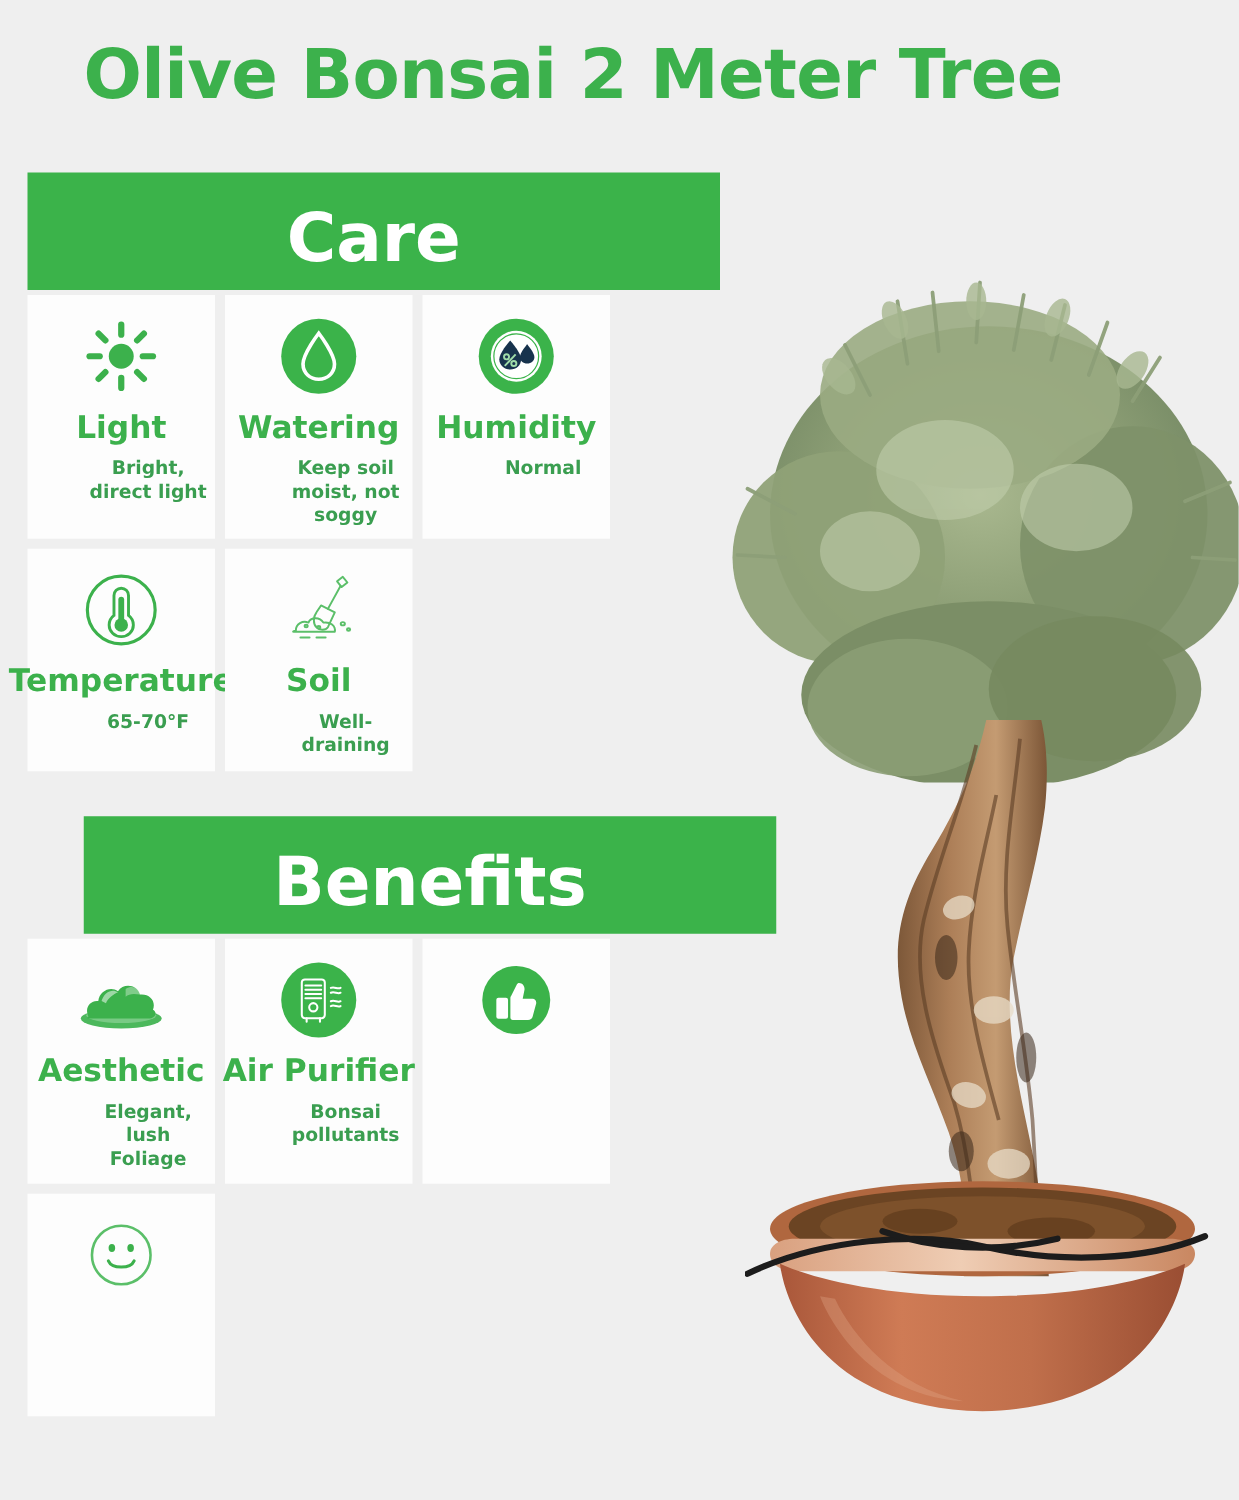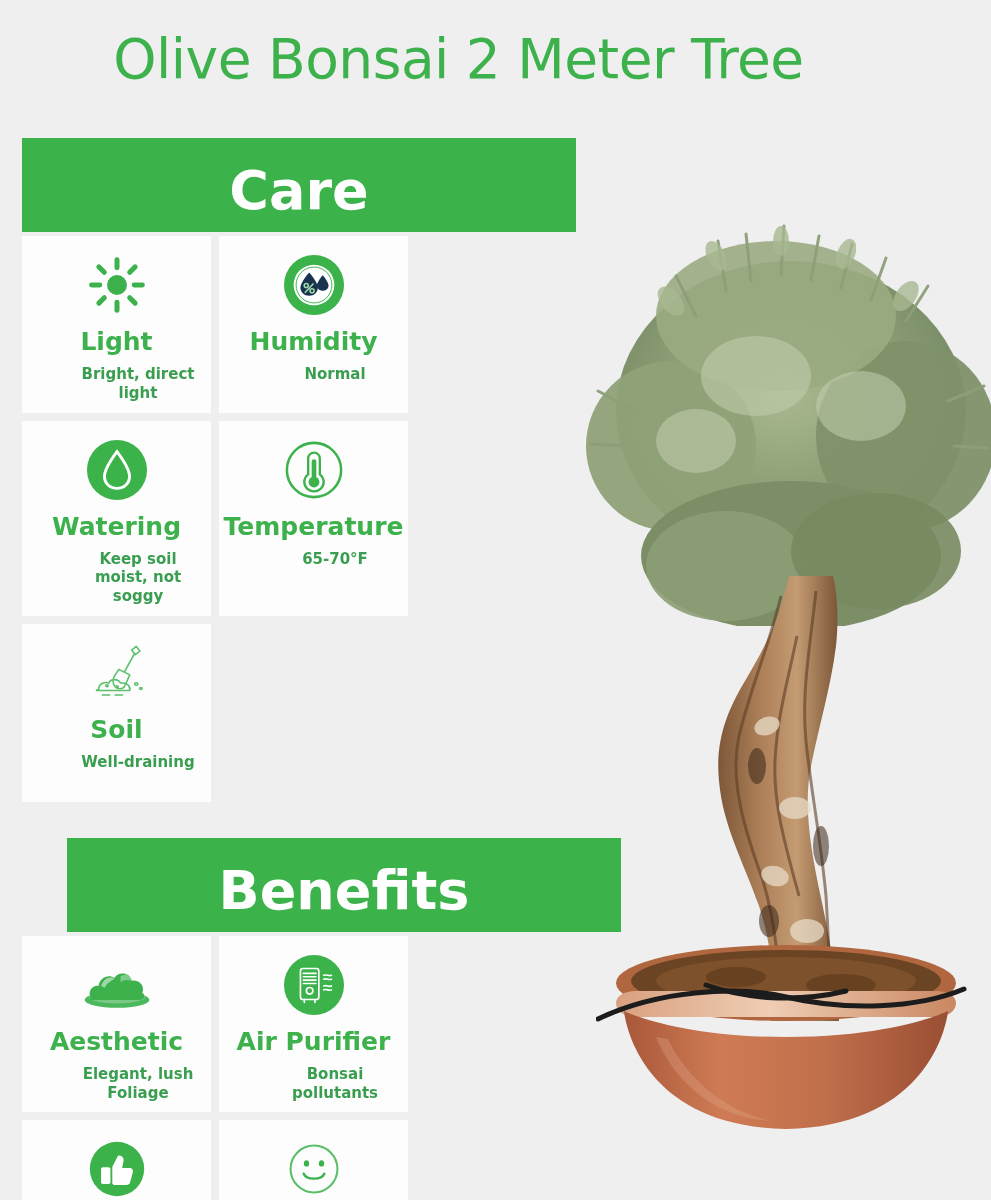--- a/index.html
+++ b/index.html
@@ -19,21 +19,21 @@
 
   
   .title {
     position: absolute;
     top: 27px;
     left: 0;
     width: 917px;
     text-align: center;
     color: #3cb14c;
     font-size: 55px;
-    font-weight: normal;
+    font-weight: bold;
     letter-spacing: -0.5px;
     white-space: nowrap;
   }
 
   
   .left-col {
     position: absolute;
     left: 22px;
     top: 138px;
     width: 554px;
@@ -50,21 +50,21 @@
     padding: 26px 0 14px 0;
   }
 
   .card-grid {
     display: flex;
     flex-wrap: wrap;
     gap: 8px;
     margin-top: 4px;
   }
   .card {
-    width: 189px;
+    width: 150px;
     background: #fdfdfd;
     padding: 12px 6px 10px 6px;
     display: flex;
     flex-direction: column;
     align-items: center;
   }
   .card.row1 { min-height: 172px; }
   .card.row2 { min-height: 178px; }
 
   .icon-wrap {
@@ -134,44 +134,44 @@
           </svg>
         </div>
         <div class="card-title">Light</div>
         <div class="card-desc">Bright, direct light</div>
       </div>
 
       <div class="card row1">
         <div class="icon-wrap">
           <svg width="62" height="62" viewBox="0 0 64 64">
             <circle cx="32" cy="32" r="31" fill="#3bb34a"></circle>
+            <path d="M32 13 C32 13 19 30 19 38.5 C19 45.8 24.8 51 32 51 C39.2 51 45 45.8 45 38.5 C45 30 32 13 32 13 Z" fill="none" stroke="#ffffff" stroke-width="3"></path>
+          </svg>
+        </div>
+        <div class="card-title">Watering</div>
+        <div class="card-desc">Keep soil moist, not soggy</div>
+      </div>
+
+      <div class="card row1">
+        <div class="icon-wrap">
+          <svg width="62" height="62" viewBox="0 0 64 64">
+            <circle cx="32" cy="32" r="31" fill="#3bb34a"></circle>
             <circle cx="32" cy="32" r="21" fill="#ffffff"></circle>
             <circle cx="32" cy="32" r="18.5" fill="none" stroke="#3bb34a" stroke-width="1"></circle>
             <path d="M27 19 C27 19 18 29 18 34.5 C18 39.5 22 43 27 43 C32 43 36 39.5 36 34.5 C36 29 27 19 27 19 Z" fill="#17334d"></path>
             <path d="M41 22 C41 22 35 29 35 32.6 C35 35.9 37.7 38 41 38 C44.3 38 47 35.9 47 32.6 C47 29 41 22 41 22 Z" fill="#17334d"></path>
             <g stroke="#9fdca9" stroke-width="1.6" fill="none">
               <circle cx="24" cy="32.5" r="2.1"></circle>
               <circle cx="30" cy="38" r="2.1"></circle>
               <line x1="31.5" y1="30.5" x2="22.5" y2="40"></line>
             </g>
           </svg>
         </div>
         <div class="card-title">Humidity</div>
         <div class="card-desc">Normal</div>
-      </div>
-
-      <div class="card row1">
-        <div class="icon-wrap">
-          <svg width="62" height="62" viewBox="0 0 64 64">
-            <circle cx="32" cy="32" r="31" fill="#3bb34a"></circle>
-            <path d="M32 13 C32 13 19 30 19 38.5 C19 45.8 24.8 51 32 51 C39.2 51 45 45.8 45 38.5 C45 30 32 13 32 13 Z" fill="none" stroke="#ffffff" stroke-width="3"></path>
-          </svg>
-        </div>
-        <div class="card-title">Watering</div>
-        <div class="card-desc">Keep soil moist, not soggy</div>
       </div>
 
       <div class="card row2">
         <div class="icon-wrap">
           <svg width="62" height="62" viewBox="0 0 64 64">
             <circle cx="32" cy="32" r="28" fill="none" stroke="#3cb14c" stroke-width="2.6"></circle>
             <path d="M32 14 C28.7 14 26 16.7 26 20 L26 36.5 C23.6 38.3 22 41.2 22 44.4 C22 49.7 26.4 54 32 54
                      C37.6 54 42 49.7 42 44.4 C42 41.2 40.4 38.3 38 36.5 L38 20 C38 16.7 35.3 14 32 14 Z" fill="none" stroke="#3cb14c" stroke-width="2.4"></path>
             <circle cx="32" cy="44.4" r="5.6" fill="#3cb14c"></circle>
             <rect x="29.6" y="21" width="4.8" height="21" rx="2.4" fill="#3cb14c"></rect>

